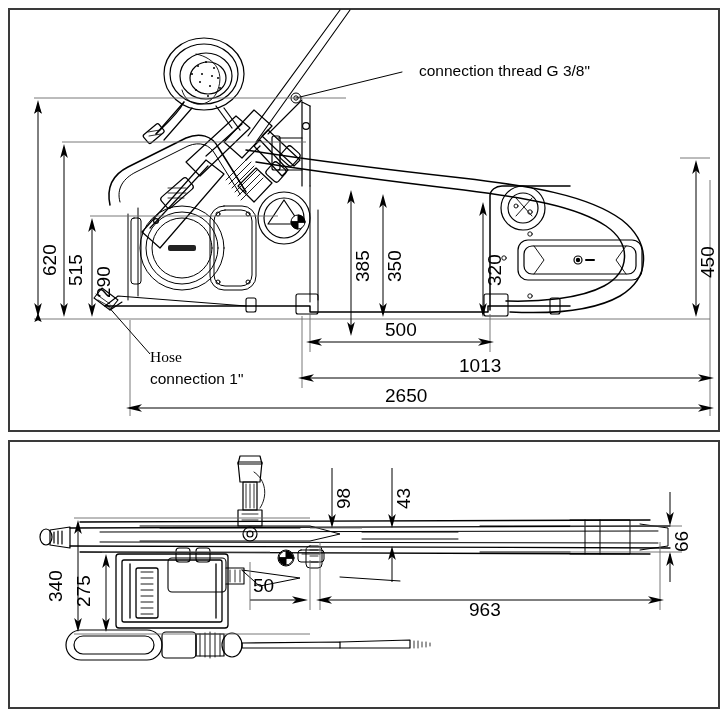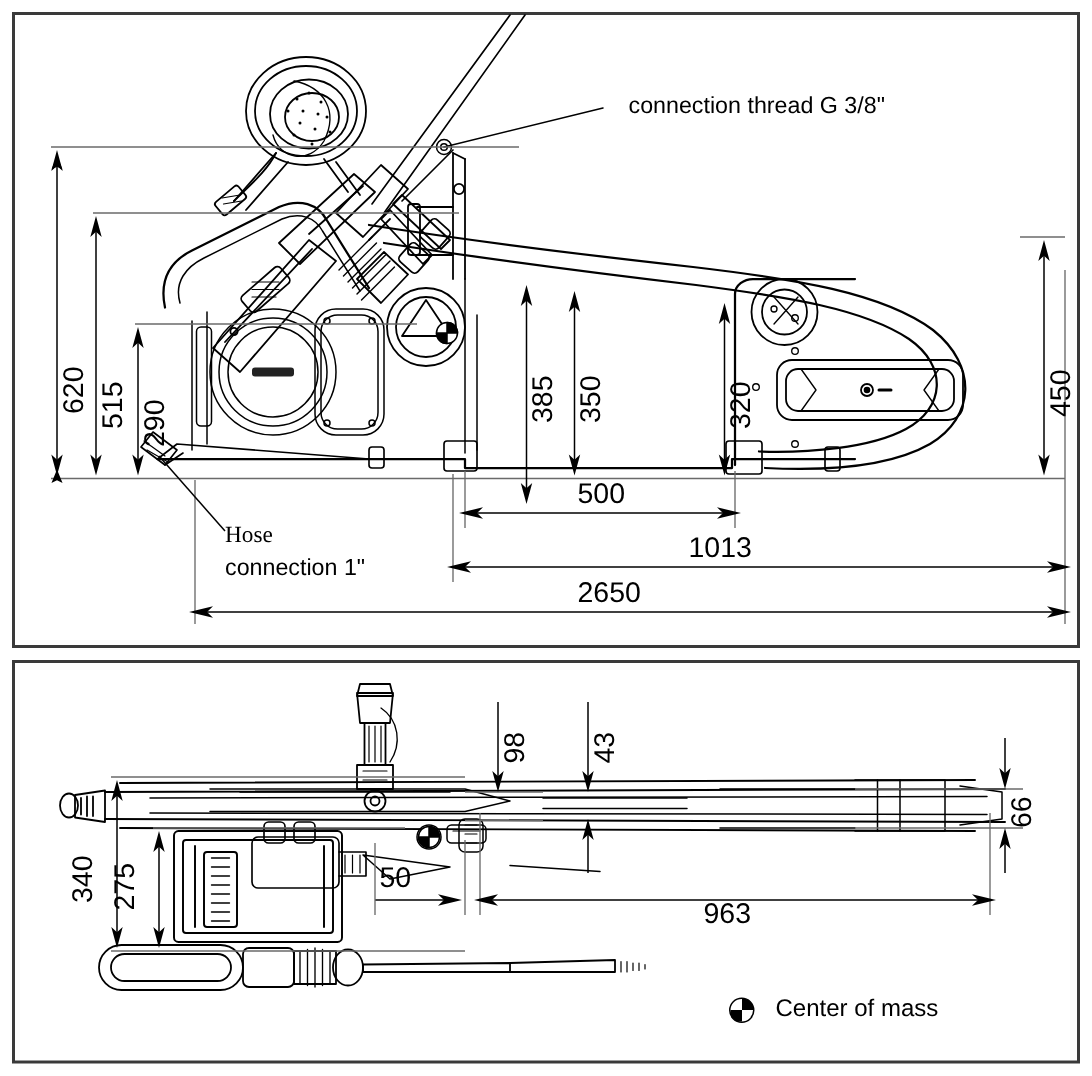--- a/index.html
+++ b/index.html
@@ -532,19 +532,15 @@
     </svg>
 
     <div class="dimtext vert" style="left:36px; top:160px;">340</div>
     <div class="dimtext vert" style="left:64px; top:165px;">275</div>
     <div class="dimtext vert" style="left:324px; top:67px;">98</div>
     <div class="dimtext vert" style="left:384px; top:67px;">43</div>
     <div class="dimtext vert" style="left:662px; top:110px;">66</div>
     <div class="dimtext" style="left:243px; top:134px;">50</div>
     <div class="dimtext" style="left:459px; top:134px;margin-top:24px;">963</div>
 
-    <div class="legend" style="left:476px; top:222px;">
-      <span class="com-dot"></span>
-      <span class="legend-label">Center of mass</span>
-    </div>
   </div>
 
 </div>
 
 </body></html>

